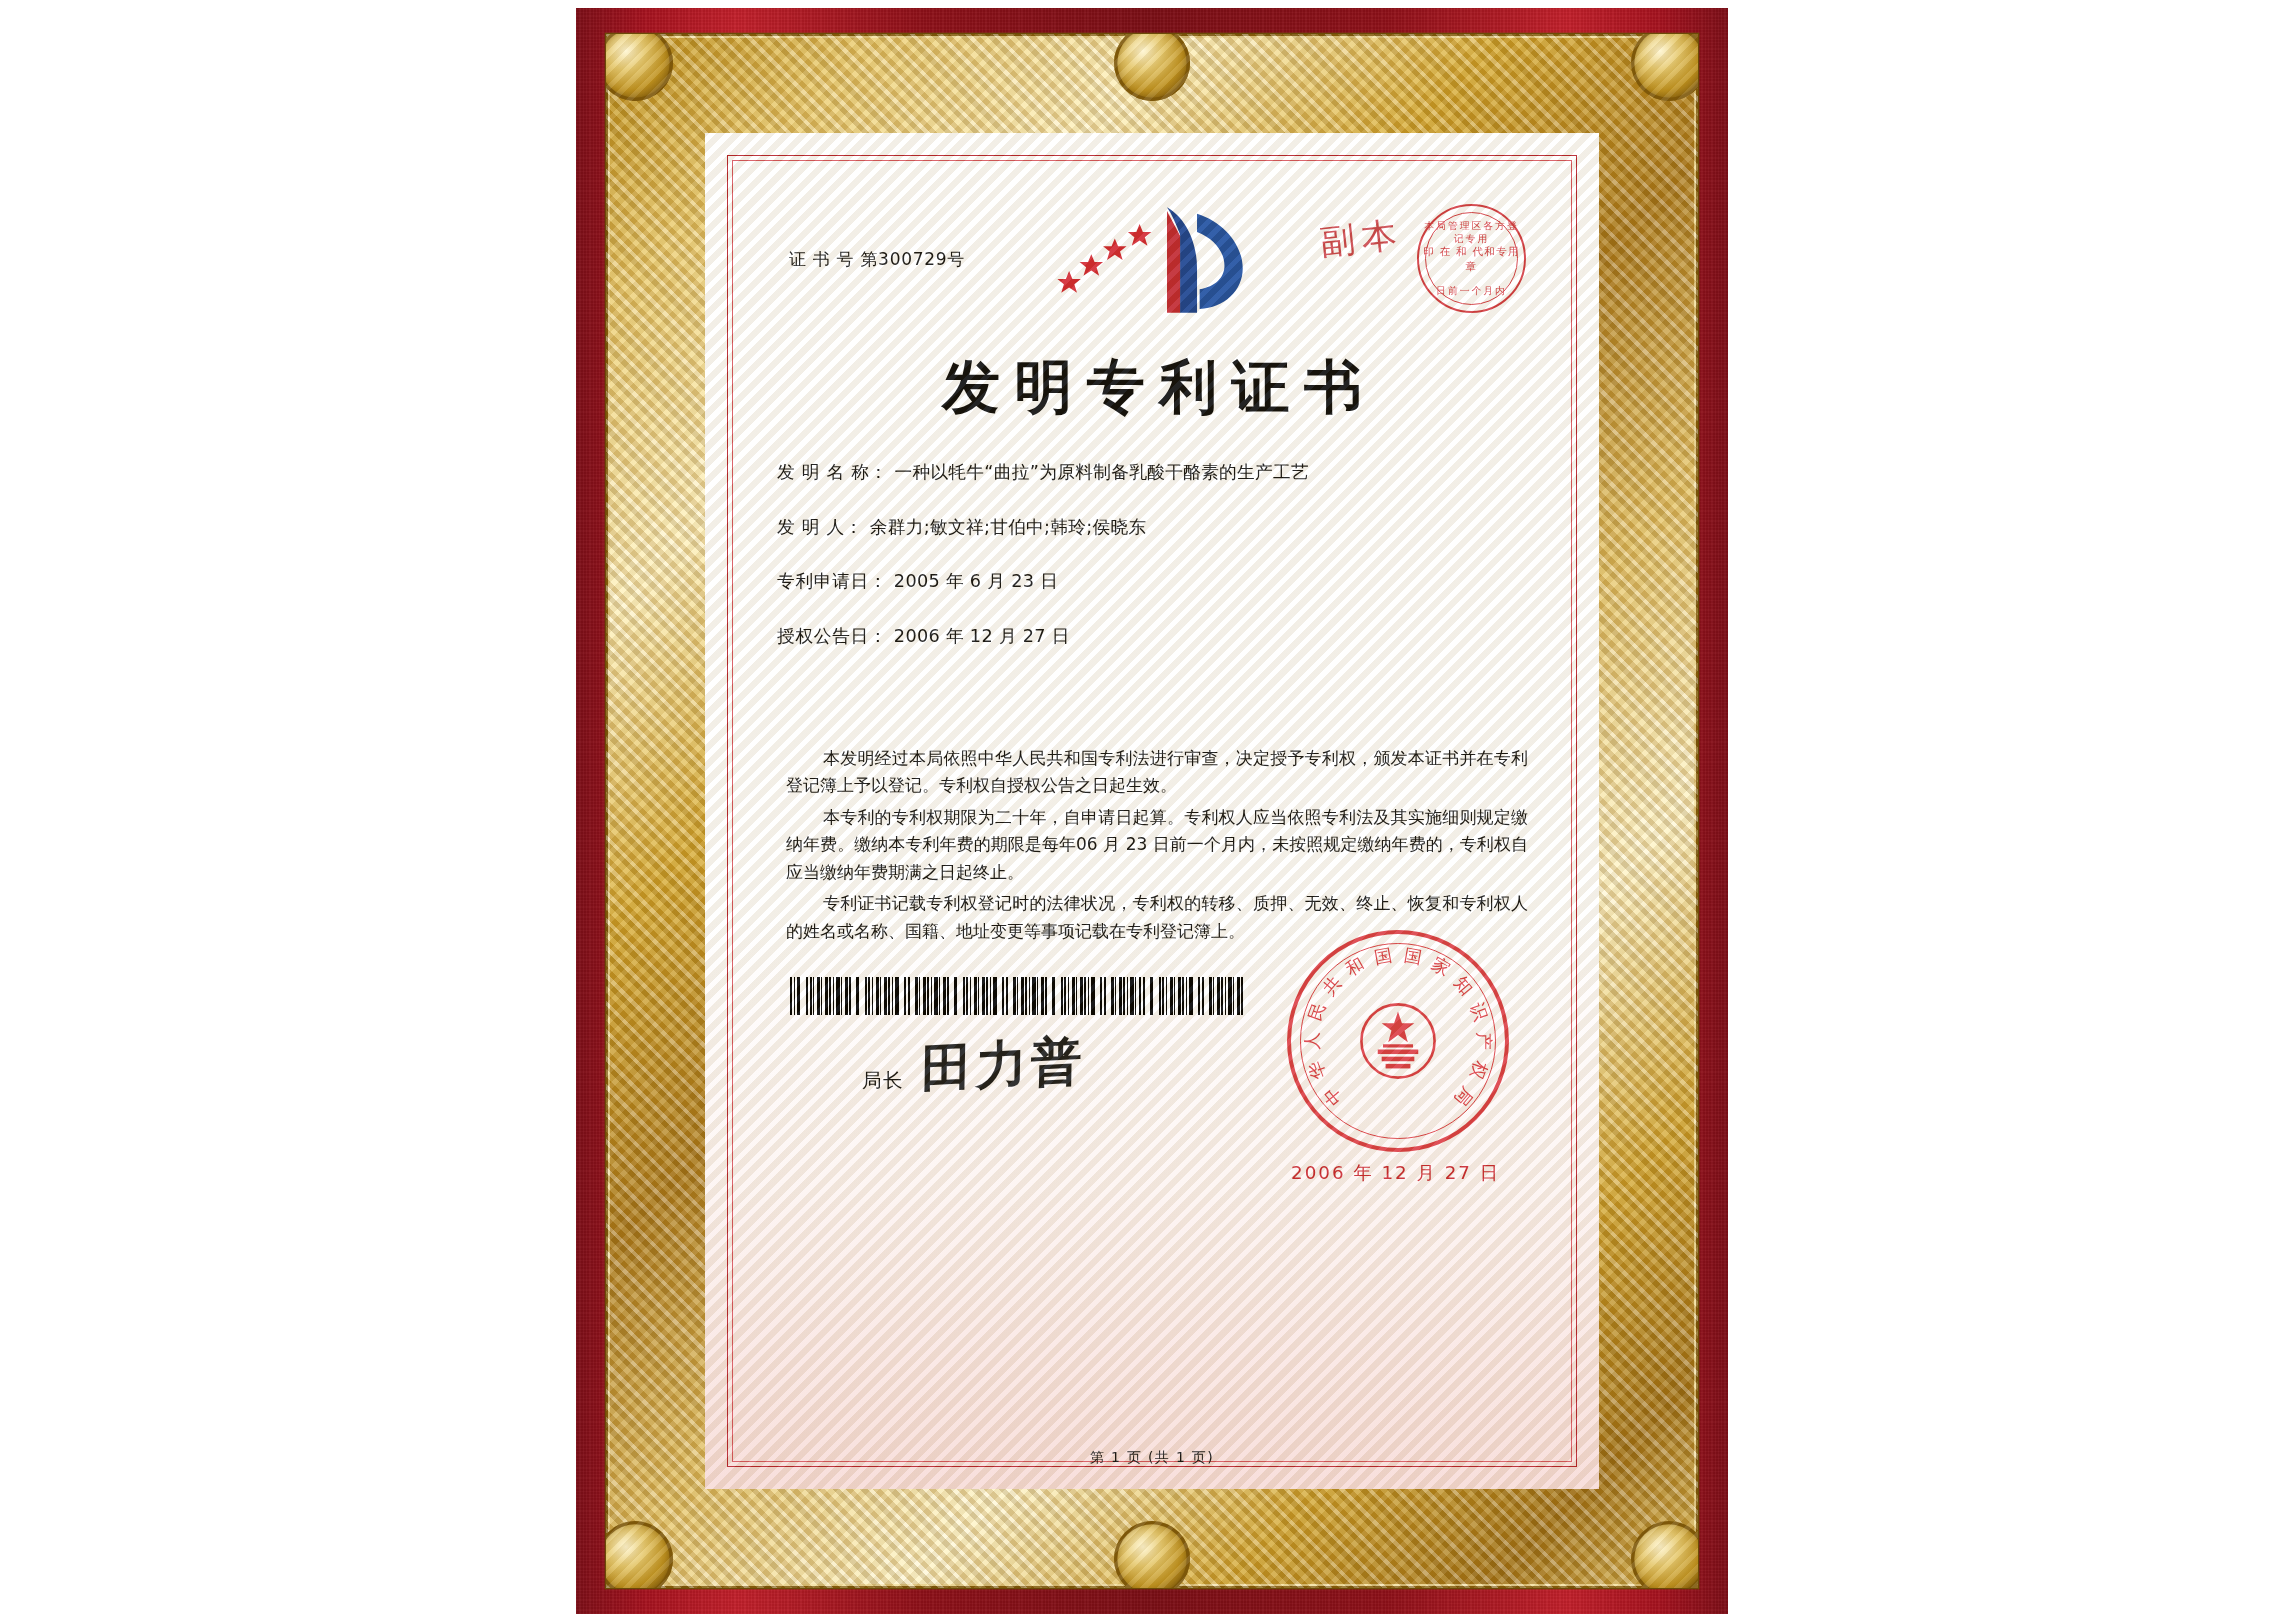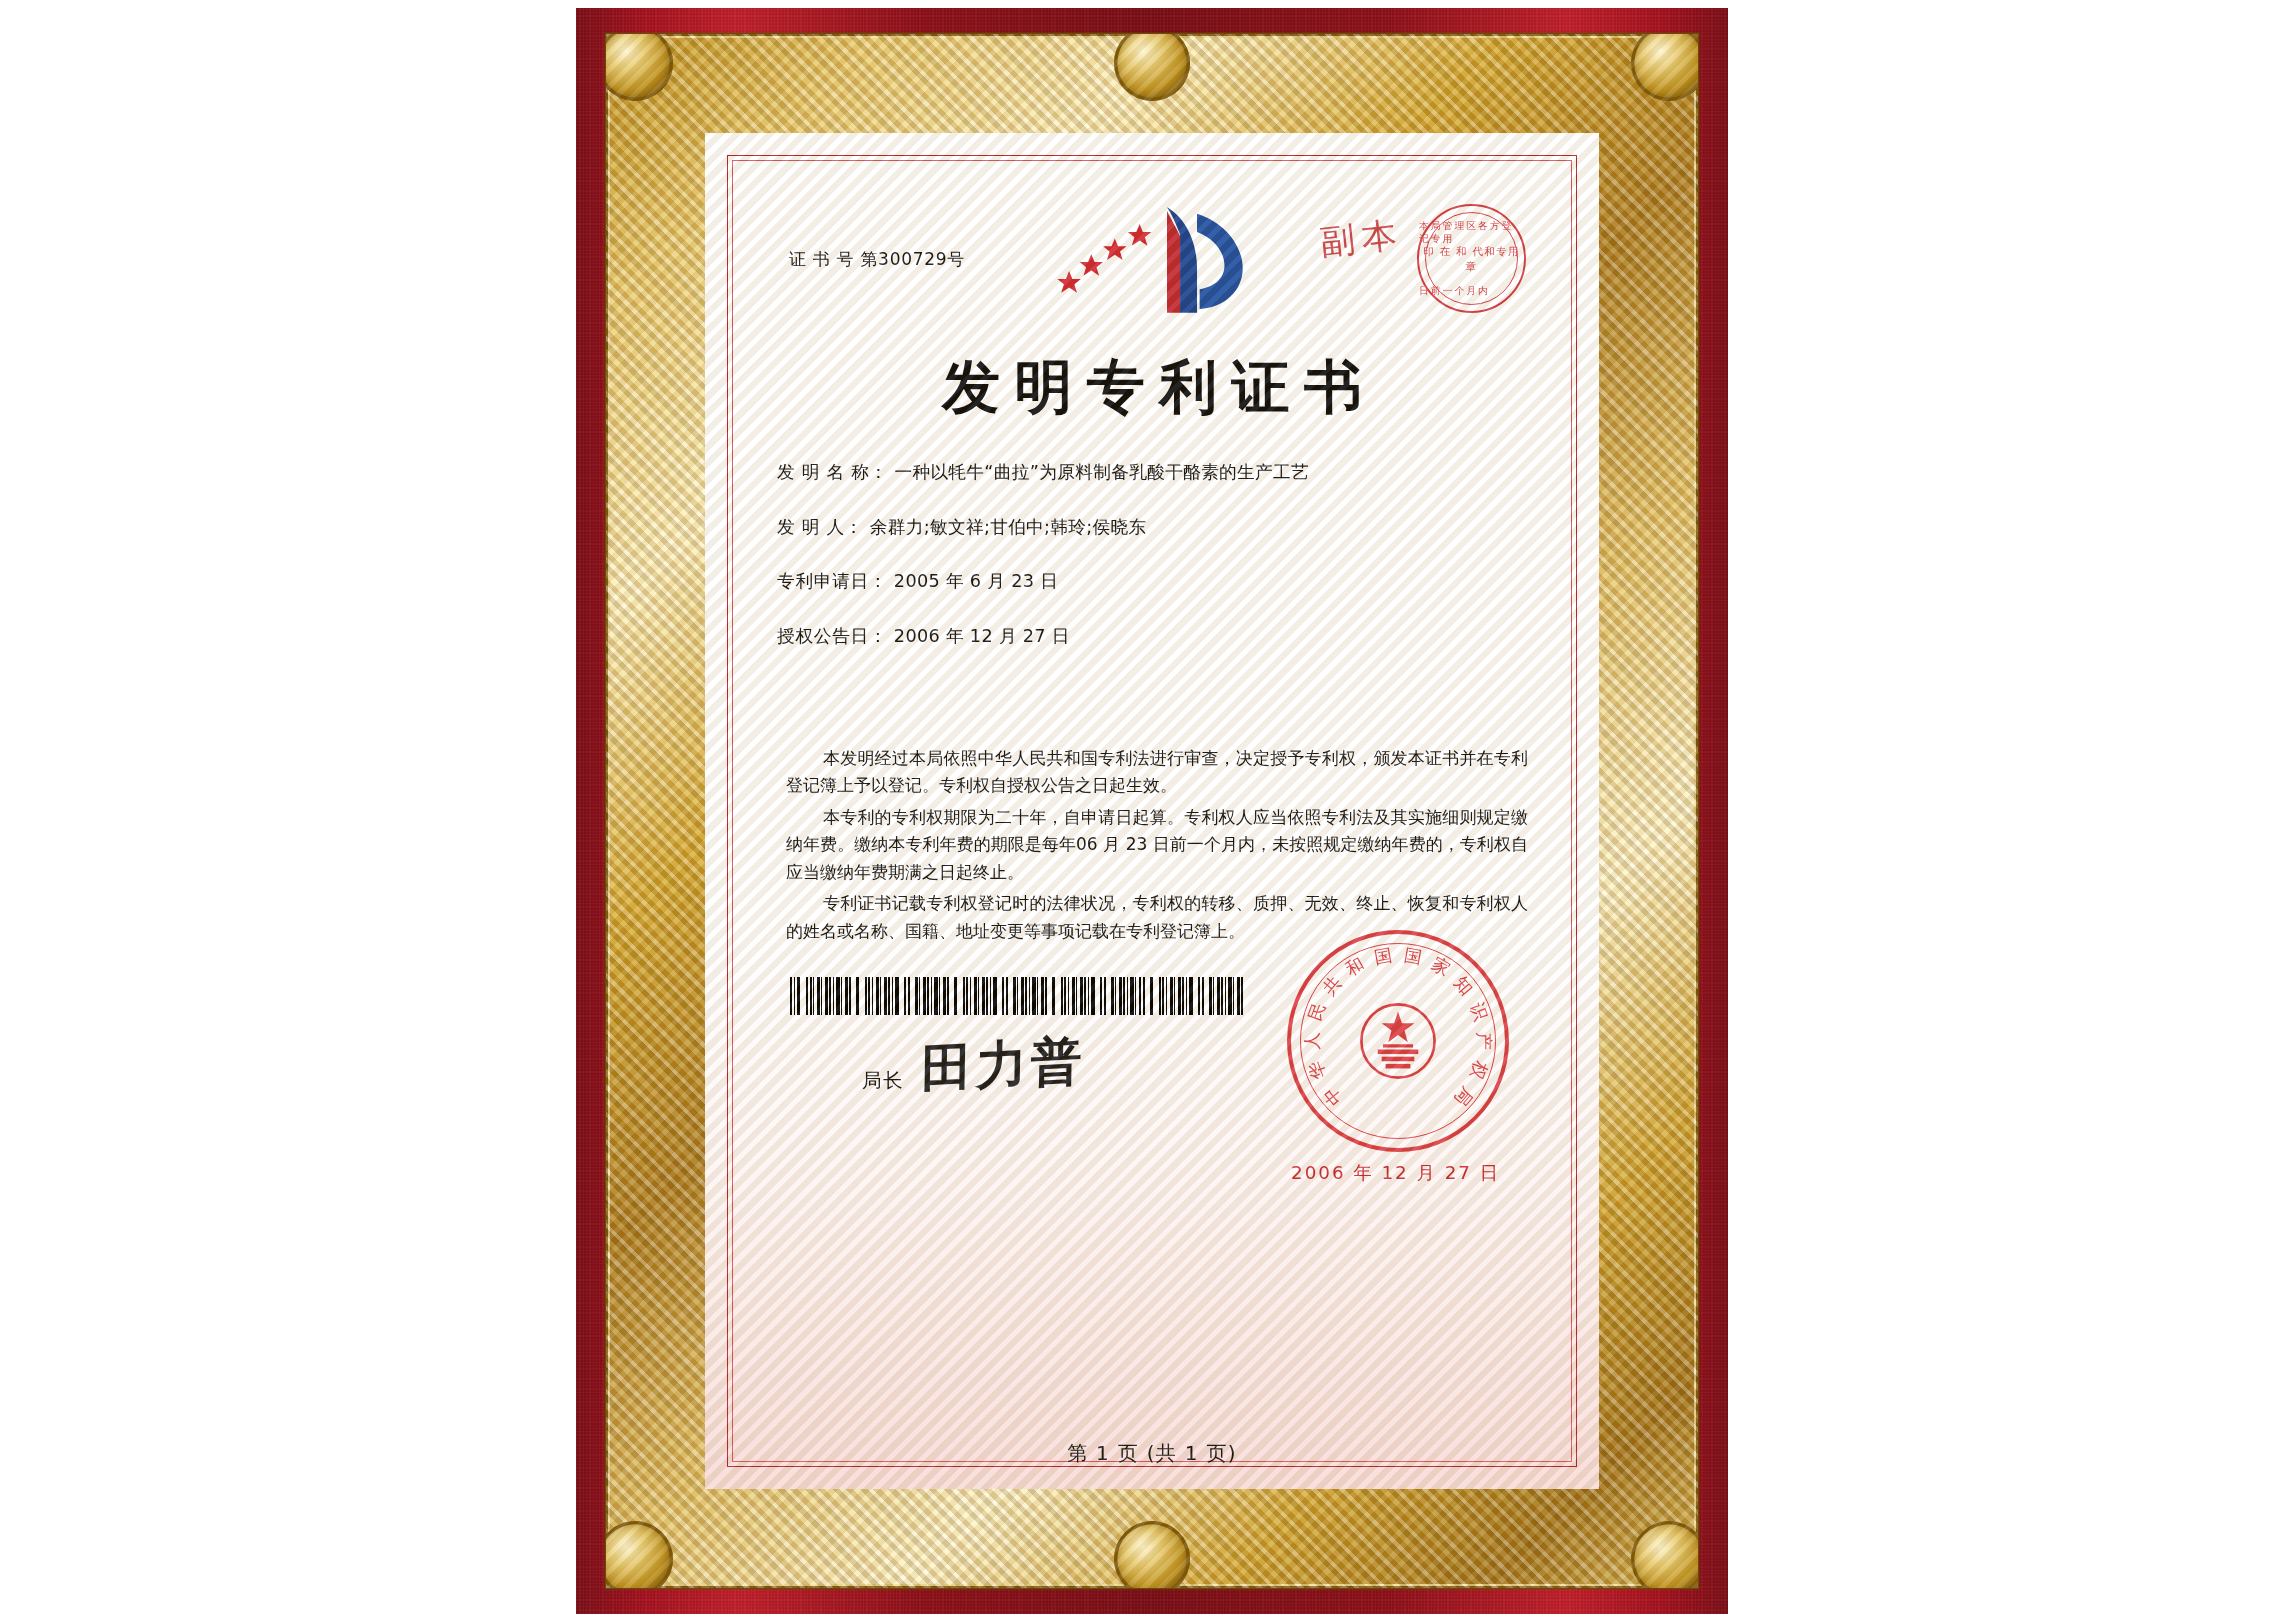--- a/index.html
+++ b/index.html
@@ -188,20 +188,21 @@
   .stamp-round .ring {
     position: absolute;
     inset: 5.9px;
     border-radius: 50%;
     border: 1.3px solid #cf2b33;
   }
   .stamp-round .arc-top,
   .stamp-round .arc-bot {
     position: absolute;
     left: 0; right: 0;
+    text-align: center;
     font-size: 9.8px;
     letter-spacing: 2px;
     font-family: "DejaVu Serif", serif;
   }
   .stamp-round .arc-top { top: 14.4px; }
   .stamp-round .arc-bot { bottom: 13px; }
   .stamp-round .mid {
     position: absolute;
     left: 0; right: 0;
     top: 38px;
@@ -363,21 +364,21 @@
     letter-spacing: 2px;
     white-space: nowrap;
   }
 
   
   .footer {
     position: absolute;
     left: 0; right: 0;
     bottom: 22px;
     text-align: center;
-    font-size: 20px;
+    font-size: 14px;
     letter-spacing: 1.3px;
     color: #111;
   }
 </style>
 </head>
 <body>
 
 <div class="page">
 
   <div class="cert">

